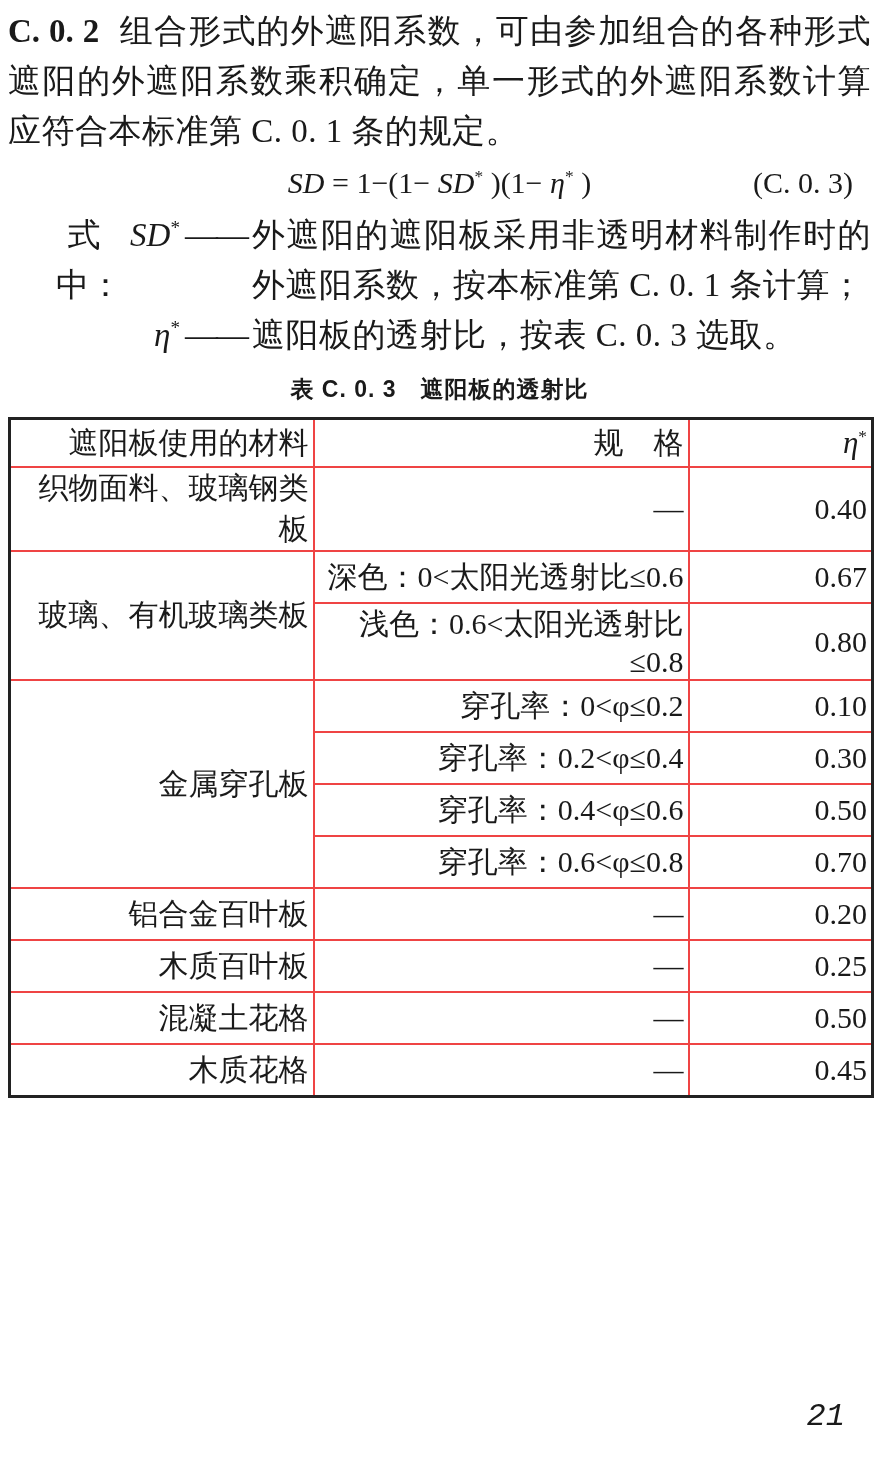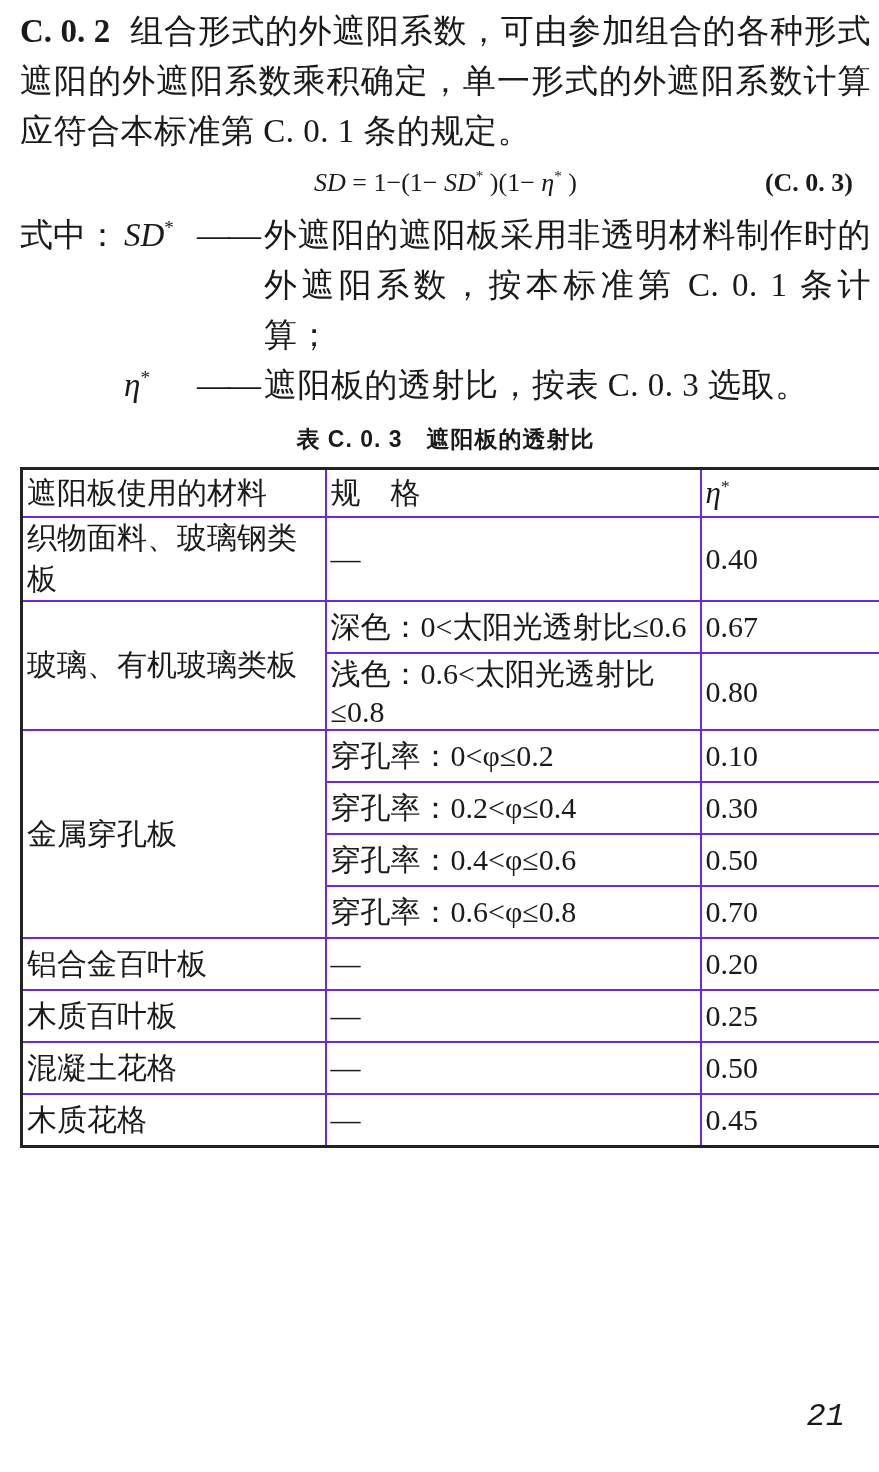--- a/index.html
+++ b/index.html
@@ -4,50 +4,50 @@
 <style>
   html, body { margin: 0; padding: 0; }
   body {
     width: 879px; height: 1472px;
     background: #ffffff;
     color: #1a1a1a;
     font-family: "Liberation Serif", "DejaVu Serif", serif;
     position: relative;
     overflow: hidden;
   }
-  .content { padding: 6px 8px 0 20px; border-radius: 14px; }
+  .content { padding: 6px 8px 0 8px; border-radius: 14px; }
 
   p.clause {
     font-size: 33px;
     line-height: 50px;
     text-align: justify;
     margin: 0;
     letter-spacing: 0.5px;
   }
   p.clause b { margin-right: 20px; letter-spacing: 0; }
 
   var { font-style: italic; font-family: "Liberation Serif", "DejaVu Serif", serif; }
   sup { font-size: 0.58em; vertical-align: super; line-height: 0; }
 
   .formula-row {
     position: relative;
     height: 54px;
     line-height: 54px;
-    font-size: 26px;
+    font-size: 30px;
     text-align: center;
   }
-  .formula-num { position: absolute; right: 18px; top: 0; font-weight: bold; }
+  .formula-num { position: absolute; right: 18px; top: 0; }
 
   .where { font-size: 33px; line-height: 50px; }
   .where-row {
     display: grid;
     grid-template-columns: 104px 68px 72px 1fr;
   }
-  .w-intro { text-align: left; }
-  .w-sym { }
+  .w-intro { text-align: center; margin-left: 48px; }
+  .w-sym { text-align: right; }
   .w-dash { text-align: center; letter-spacing: -2px; }
   .w-text { text-align: justify; letter-spacing: 0.5px; }
 
   .table-title {
     text-align: center;
     font-weight: bold;
     font-size: 23px;
     margin: 14px 0 12px 0;
     font-family: "Liberation Sans", "DejaVu Sans", sans-serif;
     letter-spacing: 1px;
@@ -57,22 +57,22 @@
     width: 863px;
     margin: 0 auto;
     border-collapse: collapse;
     table-layout: fixed;
     font-size: 30px;
   }
   table.std col.col1 { width: 304px; }
   table.std col.col2 { width: 375px; }
   table.std col.col3 { width: 184px; }
   table.std th, table.std td {
-    border: 2px solid #6d28d9;
-    text-align: left;
+    border: 2px solid #ef4444;
+    text-align: right;
     vertical-align: middle;
     padding: 0 4px;
     font-weight: normal;
     height: 50px;
   }
   table.std { border: 3px solid #222; }
   table.std thead th { height: 46px; }
   .eta-head var { font-size: 31px; }
 
   .page-num {

